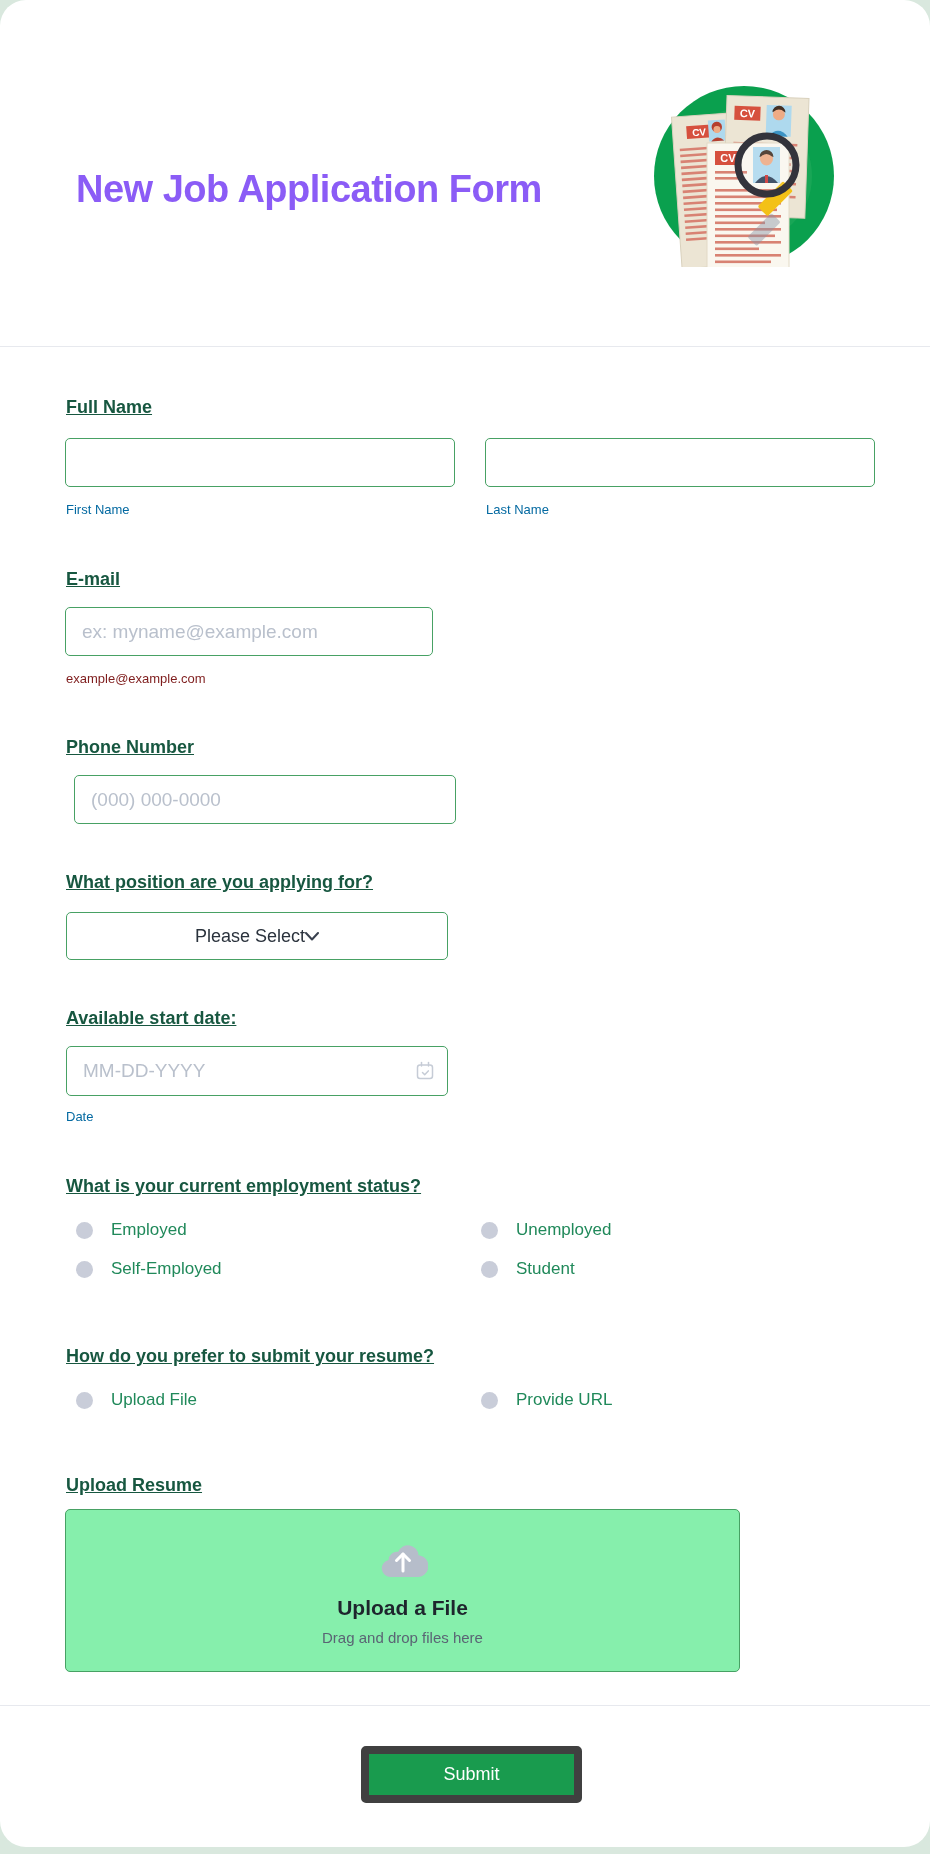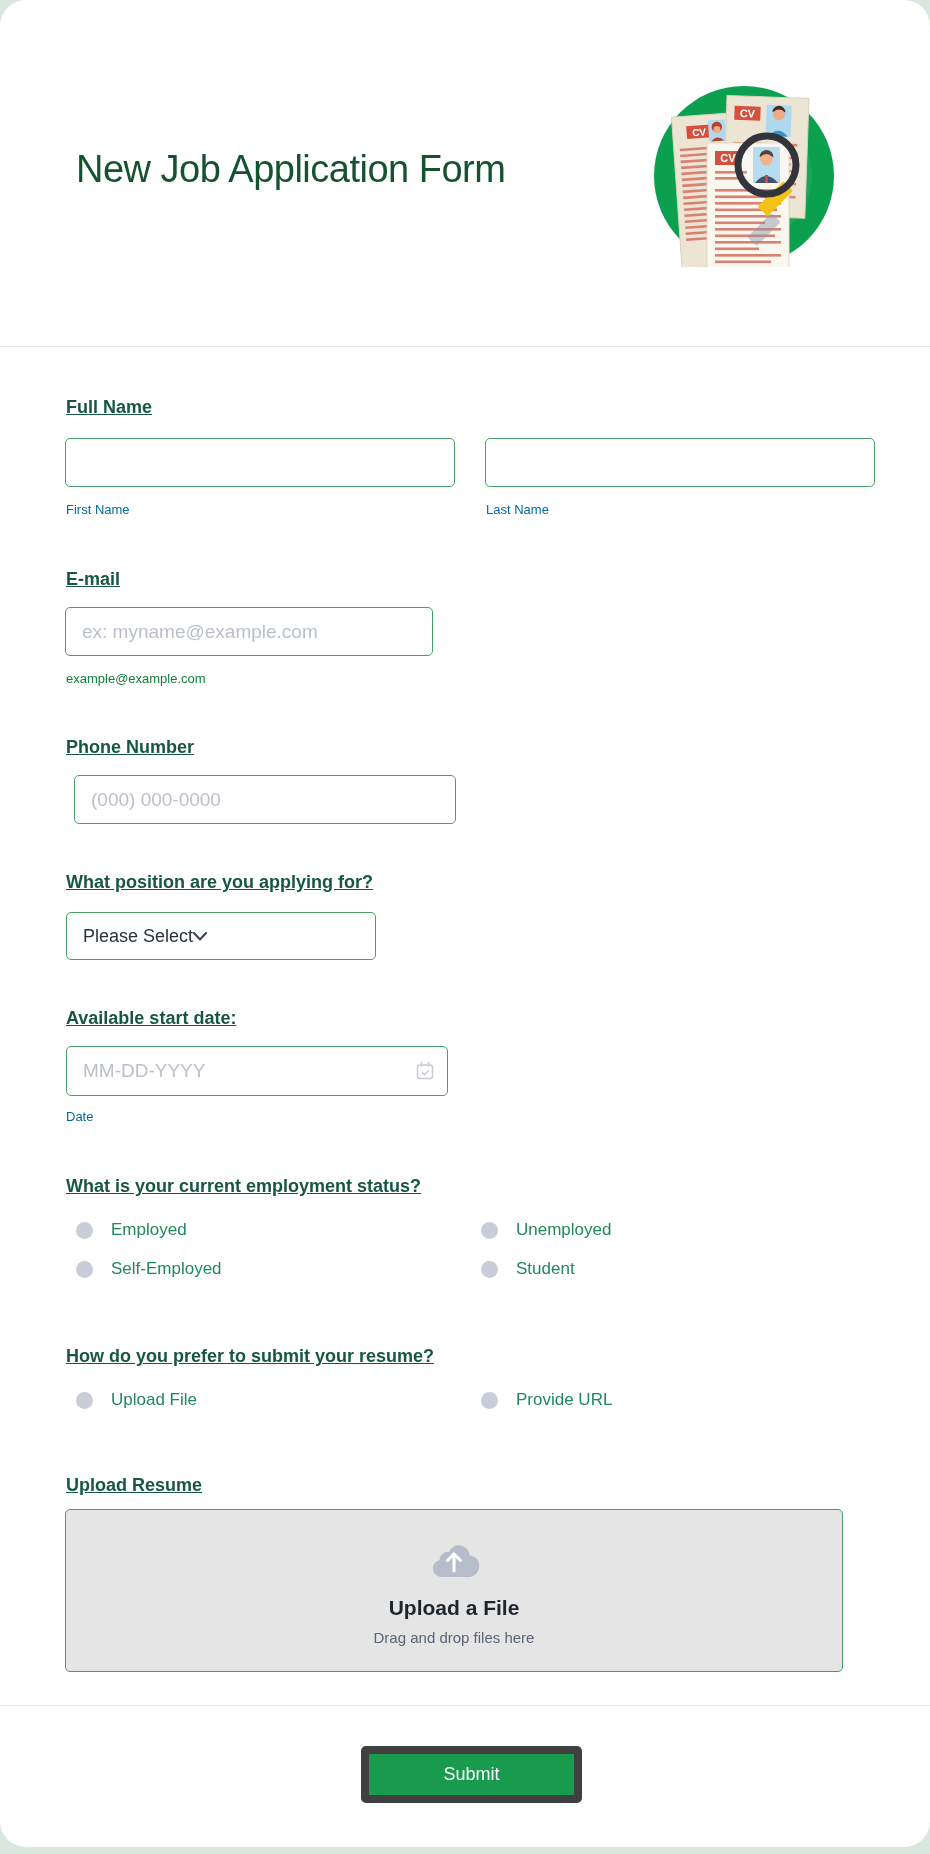--- a/index.html
+++ b/index.html
@@ -2,48 +2,48 @@
 <html><head>
 <meta charset="utf-8">
 <style>
   * { margin:0; padding:0; box-sizing:border-box; }
   html,body { background:#d9e8de; font-family:"Liberation Sans", sans-serif; }
   #screen { position:relative; width:930px; height:1854px; background:#d9e8de; overflow:hidden; margin:0 auto; }
   .card { position:absolute; left:0; top:0; width:930px; height:1847px; background:#ffffff; border-radius:26px; }
 
   
   .header { position:absolute; left:0; top:0; width:930px; height:347px; border-bottom:1px solid #e7e9ee; }
-  .form-title { position:absolute; left:76px; top:148px; font-size:38px; font-weight:400; color:#14532d; letter-spacing:-0.5px; }
+  .form-title { position:absolute; left:76px; top:168px; font-size:38px; font-weight:700; color:#8b5cf6; letter-spacing:-0.5px; }
   .header-icon { position:absolute; left:653px; top:85px; width:182px; height:182px; }
 
   
   .q-label { position:absolute; left:66px; font-size:18px; font-weight:600; color:#175740; line-height:22px;text-decoration:underline; }
   .sub-label { position:absolute; font-size:13px; color:#0369a1; line-height:16px; }
   .text-input { position:absolute; height:49px; border:1px solid #47a164; border-radius:5px; background:#fff;
                 font-family:"Liberation Sans",sans-serif; font-size:19px; color:#2a323c; padding:0 16px; outline:none; }
   .text-input::placeholder { color:#b9c0cc; opacity:1; }
 
   
-  .select-box { position:absolute; left:66px; top:912px; width:310px; height:48px; border:1px solid #47a164; border-radius:5px;
-                background:#fff; display:flex; align-items:center; justify-content:flex-start; padding:0 16px; cursor:pointer; }
+  .select-box { position:absolute; left:66px; top:912px; width:382px; height:48px; border:1px solid #47a164; border-radius:5px;
+                background:#fff; display:flex; align-items:center; justify-content:center; padding:0 16px; cursor:pointer; }
   .select-text { font-size:18px; color:#2a323c; }
 
   
   .date-wrap { position:absolute; left:66px; top:1046px; width:382px; height:50px;padding-left:12px; }
   .date-wrap input { position:absolute; left:0; top:0; width:382px; }
   .cal-icon { position:absolute; right:13px; top:15px; width:20px; height:20px; }
 
   
   .radio-grid { position:absolute; left:76px; display:grid; grid-template-columns:405px auto; row-gap:17px; }
   .radio-item { display:flex; align-items:center; gap:11px; cursor:pointer; height:22px; }
   .radio-dot { width:17px; height:17px; border-radius:50%; background:#c9cdd9; flex:0 0 17px; }
   .radio-text { font-size:17px; color:#20895a; line-height:22px;margin-left:7px; }
 
   
-  .upload-box { position:absolute; left:65px; top:1509px; width:778px; height:163px; background:#e5e5e5;
+  .upload-box { position:absolute; left:65px; top:1509px; width:675px; height:163px; background:#86efac;
                 border:1px solid #47a164; border-radius:5px; cursor:pointer; }
   .upload-inner { position:absolute; left:0; top:0; width:100%; height:100%; }
   .cloud { position:absolute; left:50%; top:31px; transform:translateX(-50%); width:50px; height:36px; }
   .upload-title { position:absolute; left:0; right:0; top:86px; text-align:center; font-size:21px; font-weight:700; color:#1e252d; }
   .upload-hint { position:absolute; left:0; right:0; top:119px; text-align:center; font-size:15px; color:#5a6474; }
 
   
   .bottom-divider { position:absolute; left:0; top:1705px; width:930px; height:1px; background:#e7e9ee; }
   .submit-btn { position:absolute; left:361px; top:1746px; width:221px; height:57px; background:#199b4e;
                 border:8px solid #404040; border-radius:5px; color:#ffffff; font-family:"Liberation Sans",sans-serif;
@@ -150,21 +150,21 @@
     </div>
 
     <div class="q-label" style="top:396px">Full Name</div>
     <input class="text-input" style="left: 65px; top: 438px; width: 390px;" type="text" value="">
     <input class="text-input" style="left: 485px; top: 438px; width: 390px;" type="text" value="">
     <div class="sub-label" style="left:66px; top:502px">First Name</div>
     <div class="sub-label" style="left:486px; top:502px">Last Name</div>
 
     <div class="q-label" style="top:568px">E-mail</div>
     <input class="text-input" style="left: 65px; top: 607px; width: 368px;" type="text" placeholder="ex: myname@example.com">
-    <div class="sub-label" style="left:66px; top:671px; color:#15803d">example@example.com</div>
+    <div class="sub-label" style="left:66px; top:671px; color:#7f1d1d">example@example.com</div>
 
     <div class="q-label" style="top:736px">Phone Number</div>
     <input class="text-input" style="left: 74px; top: 775px; width: 382px;" type="text" placeholder="(000) 000-0000">
 
     <div class="q-label" style="top:871px">What position are you applying for?</div>
     <div class="select-box">
       <span class="select-text">Please Select</span>
       <svg width="14" height="9" viewBox="0 0 14 9">
         <path d="M1 1 L7 7.5 L13 1" fill="none" stroke="#39414e" stroke-width="2" stroke-linecap="round" stroke-linejoin="round"></path>
       </svg>

